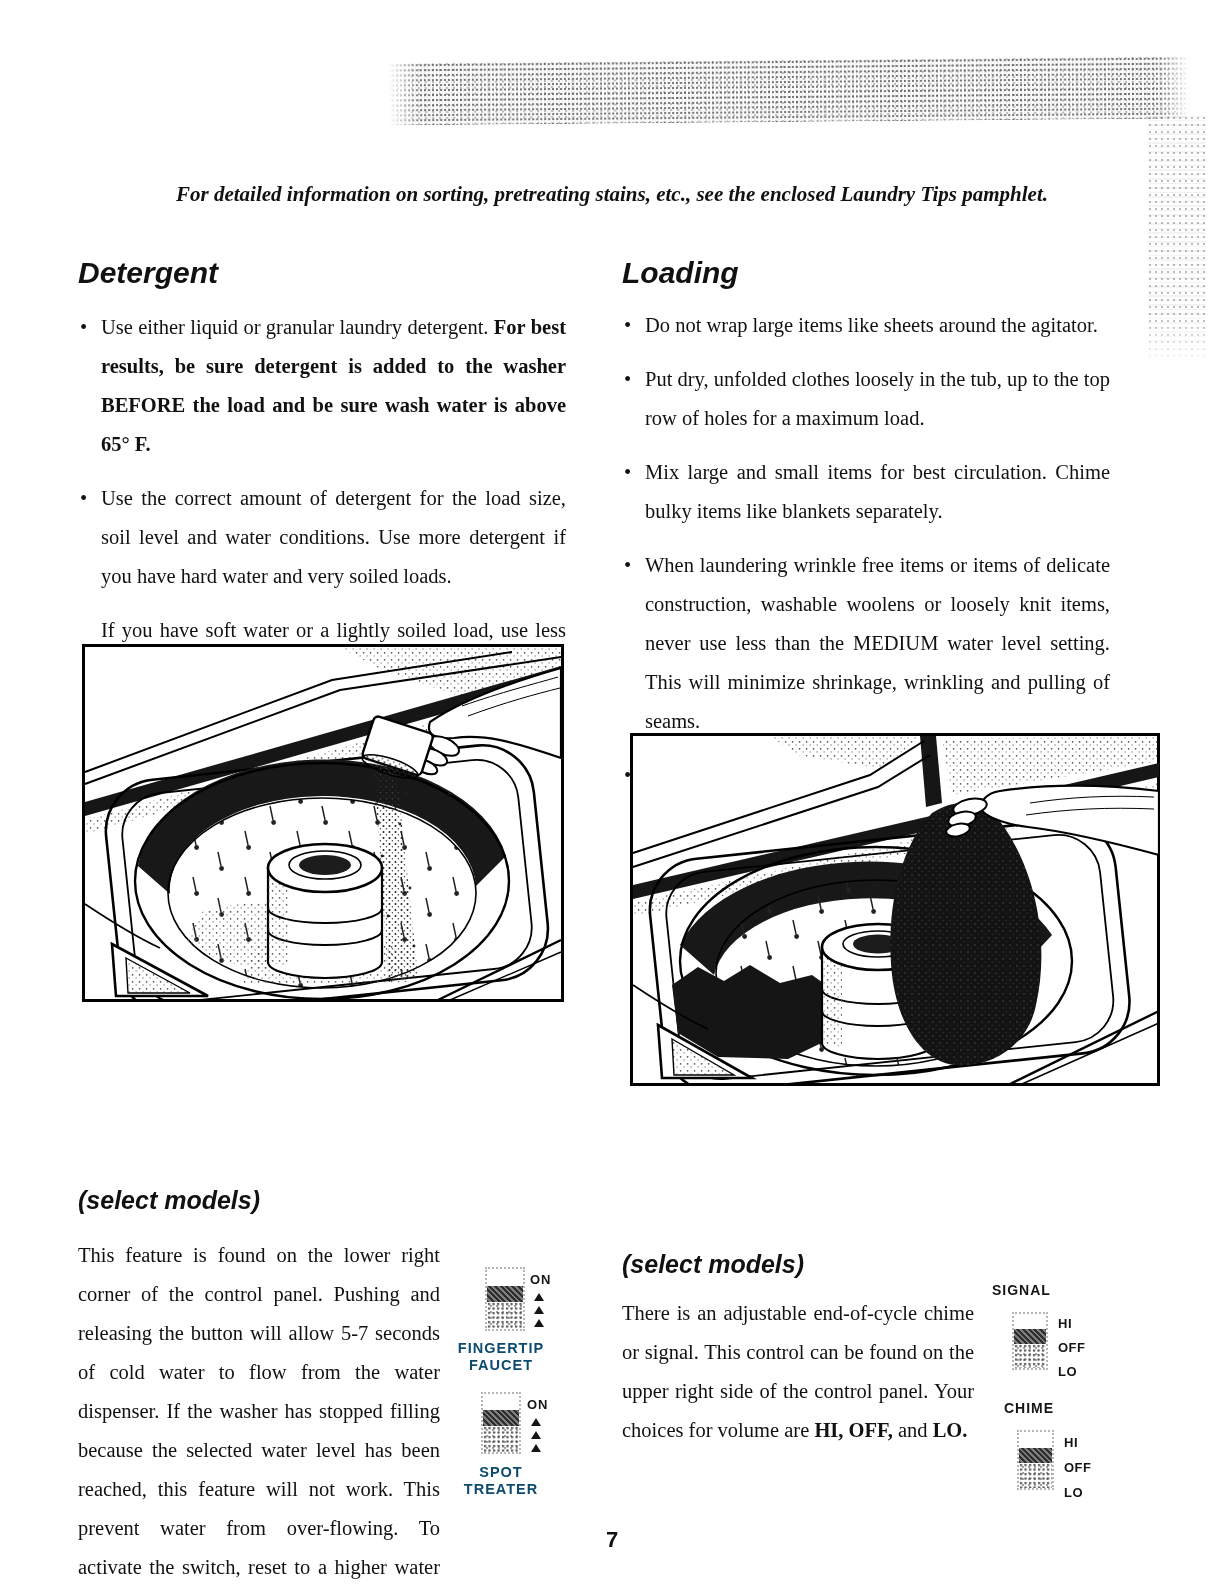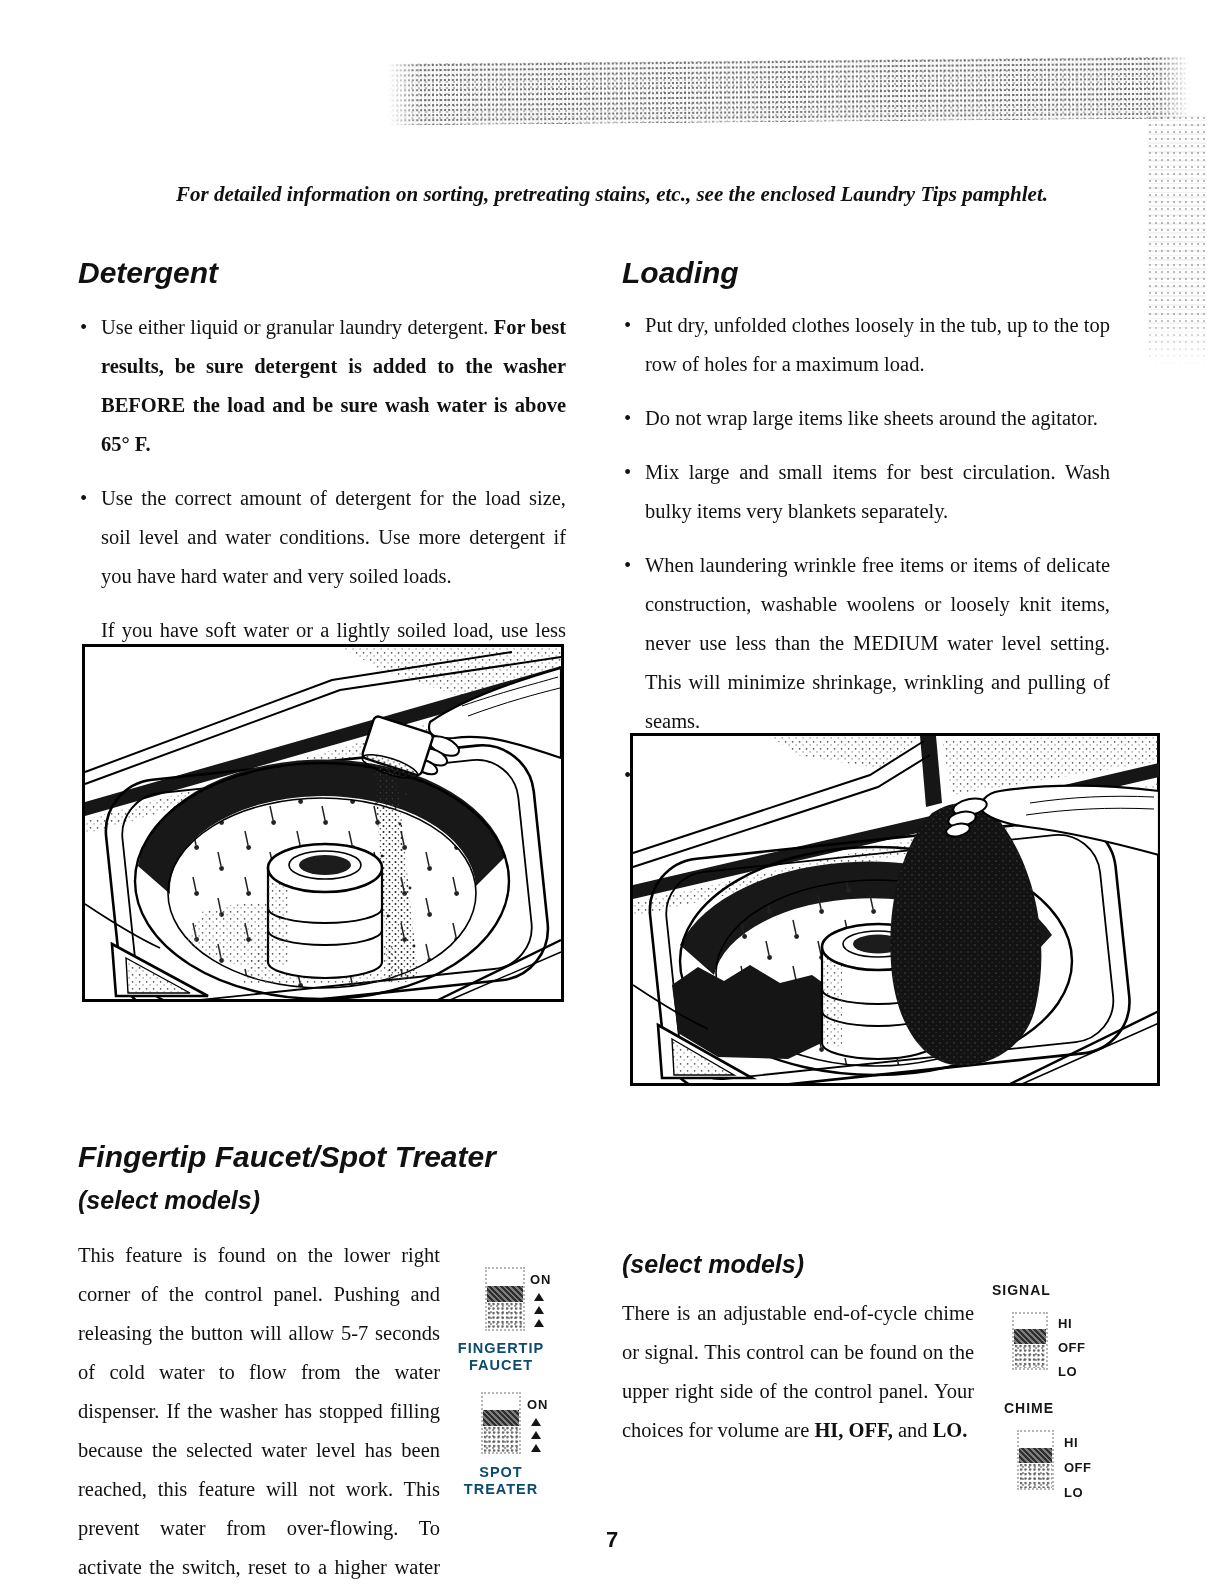--- a/index.html
+++ b/index.html
@@ -111,23 +111,23 @@
   <h2 class="sec-title" style="left:78px; top:220px;">Detergent</h2>
   <h2 class="sec-title" style="left:622px; top:220px;">Loading</h2>
 
   <div class="col" style="left:78px; top:272px; width:488px;">
     <div class="b"><span>Use either liquid or granular laundry detergent. </span><b>For best results, be sure detergent is added to the washer BEFORE the load and be sure wash water is above 65° F.</b></div>
     <div class="b"><span>Use the correct amount of detergent for the load size, soil level and water conditions. Use more detergent if you have hard water and very soiled loads.</span></div>
     <div class="b nob"><span>If you have soft water or a lightly soiled load, use less detergent. (See manufacturer’s instructions.)</span></div>
   </div>
 
   <div class="col" style="left:622px; top:270px; width:488px;">
+    <div class="b"><span>Do not wrap large items like sheets around the agita­tor.</span></div>
     <div class="b"><span>Put dry, unfolded clothes loosely in the tub, up to the top row of holes for a maximum load.</span></div>
-    <div class="b"><span>Do not wrap large items like sheets around the agita­tor.</span></div>
-    <div class="b"><span>Mix large and small items for best circulation. Wash bulky items very blankets separately.</span></div>
+    <div class="b"><span>Mix large and small items for best circulation. Chime bulky items like blankets separately.</span></div>
     <div class="b"><span>When laundering wrinkle free items or items of deli­cate construction, washable woolens or loosely knit items, never use less than the MEDIUM water level setting. This will minimize shrinkage, wrinkling and pulling of seams.</span></div>
     <div class="b"><span>For best results, add the detergent to washtub before adding the load.</span></div>
   </div>
 
   <div class="illus" style="left:82px; top:608px; width:482px; height:358px;">
     <svg width="482" height="358" viewBox="0 0 482 358">
       <defs>
         <pattern id="htLightA" width="7" height="7" patternUnits="userSpaceOnUse">
           <circle cx="1.6" cy="1.8" r="0.85" fill="#555"></circle>
             <circle cx="5.1" cy="4.9" r="0.7" fill="#777"></circle>
@@ -250,21 +250,20 @@
       <ellipse cx="328" cy="97" rx="12" ry="6" fill="#fff" stroke="#000" stroke-width="2" transform="rotate(-12 328 97)"></ellipse>
 
       <path d="M28,292 L122,345 L32,345 Z" fill="#fff" stroke="#000" stroke-width="2.6"></path>
       <path d="M42,306 L104,342 L44,342 Z" fill="url(#htLightB)" stroke="#000" stroke-width="1.4"></path>
       <path d="M380,351 L529,278" stroke="#000" stroke-width="2.4"></path>
       <path d="M392,351 L529,290" stroke="#000" stroke-width="1.4"></path>
       <path d="M3,252 C30,270 52,284 78,296" stroke="#000" stroke-width="1.6" fill="none"></path>
     </svg>
   </div>
 
-  <h2 class="sec-title" style="left:78px; top:1104px;">Fingertip Faucet/Spot Treater</h2>
   <p class="sub-models" style="left:78px; top:1150px;">(select models)</p>
   <div class="para" style="left:78px; top:1200px; width:362px;">This feature is found on the lower right corner of the control panel. Pushing and releasing the button will allow 5-7 sec­onds of cold water to flow from the water dispenser. If the washer has stopped fill­ing because the selected water level has been reached, this feature will not work. This prevent water from over-flowing. To activate the switch, reset to a higher water level selection and then press the button.</div>
 
   <div class="switch" style="left:485px; top:1231px; width:40px; height:64px;">
     <div class="sw-top"></div>
     <div class="sw-knob"></div>
     <div class="sw-bot"></div>
   </div>
   <div class="on-label" style="left:530px; top:1236px;">ON</div>
   <div class="arrows" style="left:534px; top:1254px;">

